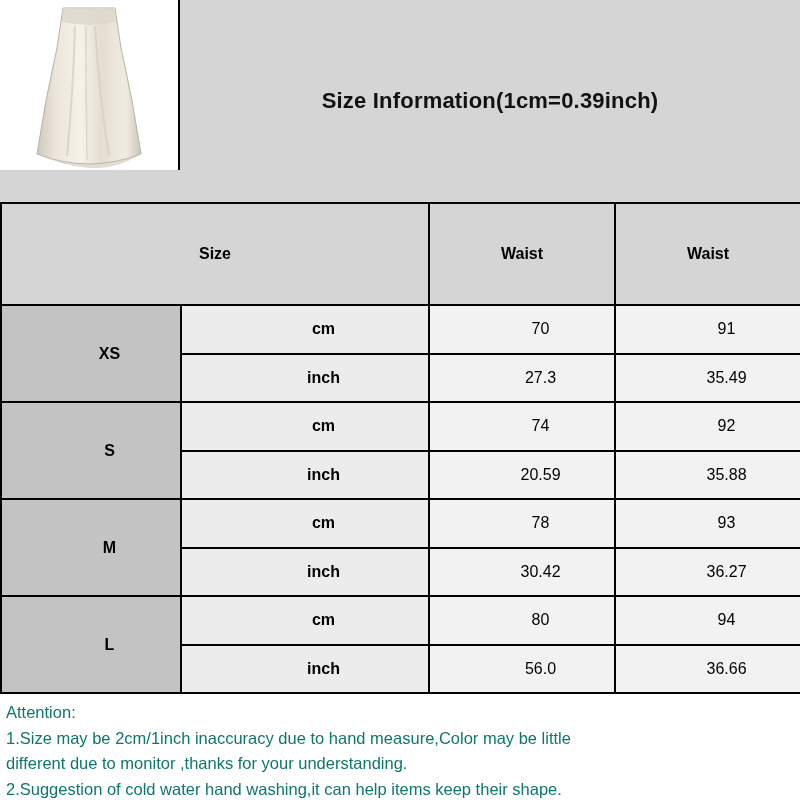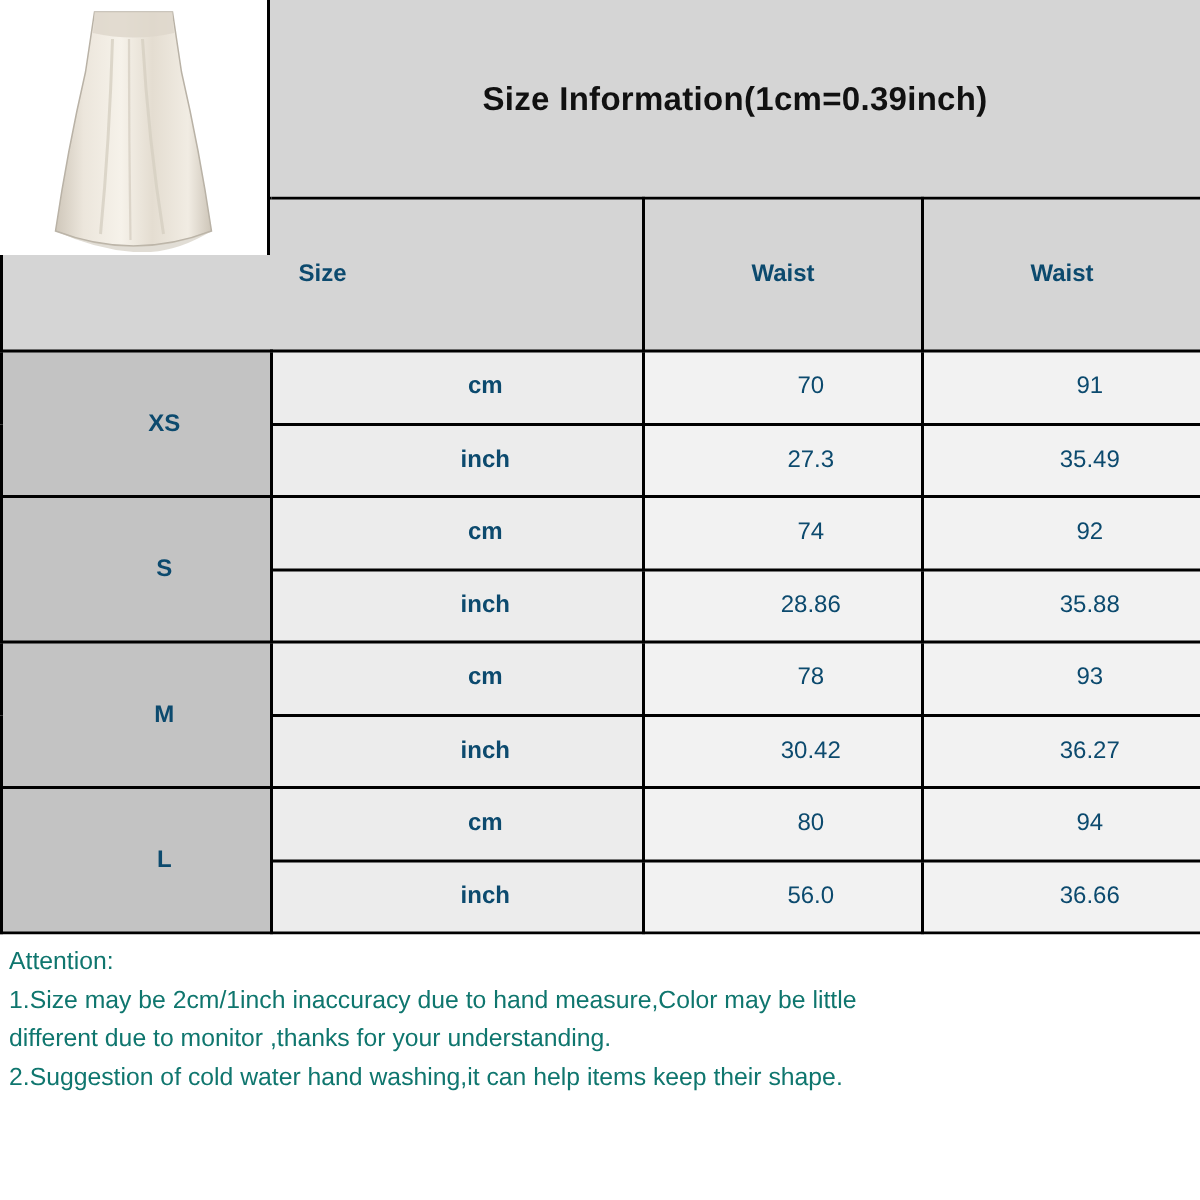--- a/index.html
+++ b/index.html
@@ -16,21 +16,21 @@
   .sheet {
     width: 800px;
     height: 800px;
     position: relative;
     box-sizing: border-box;
   }
 
   
   .header {
     display: flex;
-    height: 131px;
+    height: 202px;
     background: #d5d5d5;
     box-sizing: border-box;
   }
   .product-image {
     width: 180px;
     height: 170px;
     background: #ffffff;
     box-sizing: border-box;
     border-right: 2px solid #000;
     position: relative;
@@ -63,21 +63,21 @@
     width: 800px;
     border-collapse: collapse;
     table-layout: fixed;
   }
   .size-table td, .size-table th {
     border: 2px solid #000;
     padding: 0;
     text-align: center;
     vertical-align: middle;
     font-size: 16px;
-    color: #0c4a6e;
+    color: #000000;
   }
   .col-size   { width: 180px; }
   .col-unit   { width: 248px; }
   .col-waist  { width: 186px; }
   .col-length { width: 186px; }
 
   .head-row td {
     height: 100px;
     background: #d5d5d5;
     font-weight: bold;
@@ -178,21 +178,21 @@
       </tr>
 
       <tr class="data-row">
         <td rowspan="2" class="size-cell">S</td>
         <td class="unit-cell">cm</td>
         <td class="value-cell">74</td>
         <td class="value-cell">92</td>
       </tr>
       <tr class="data-row">
         <td class="unit-cell">inch</td>
-        <td class="value-cell">28.86</td>
+        <td class="value-cell">20.59</td>
         <td class="value-cell">35.88</td>
       </tr>
 
       <tr class="data-row">
         <td rowspan="2" class="size-cell">M</td>
         <td class="unit-cell">cm</td>
         <td class="value-cell">78</td>
         <td class="value-cell">93</td>
       </tr>
       <tr class="data-row">

